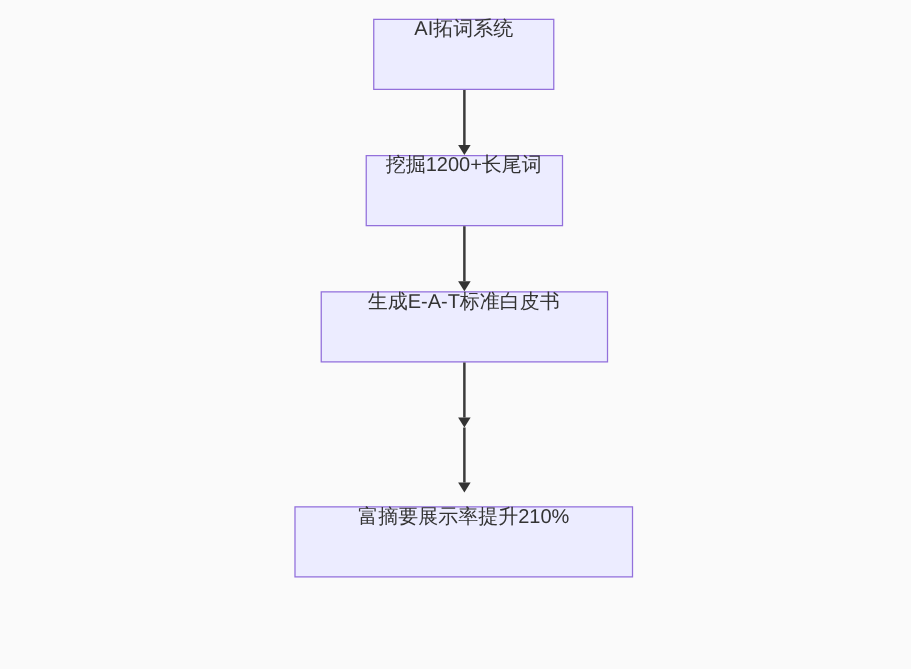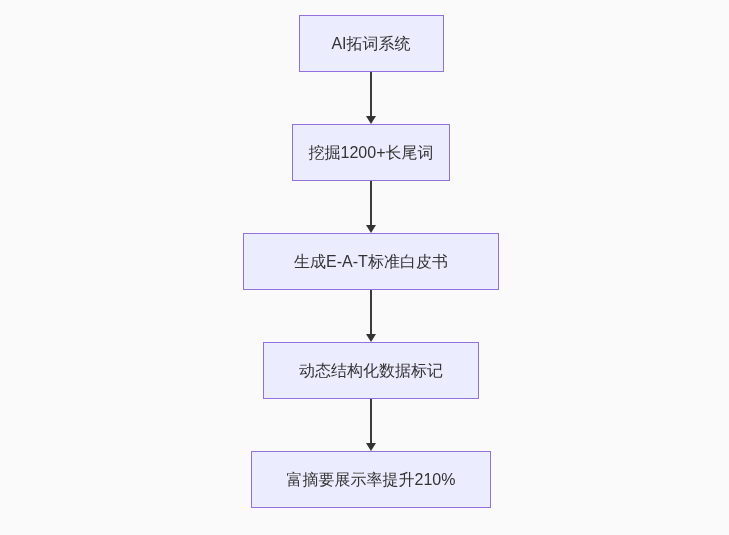--- a/index.html
+++ b/index.html
@@ -26,34 +26,33 @@
     display: flex;
     flex-direction: column;
     align-items: center;
   }
   .node {
     box-sizing: border-box;
     height: 57px;
     background: #ECECFF;
     border: 1px solid #9370DB;
     display: flex;
-    align-items: center;
     justify-content: center;
     white-space: nowrap;
   }
   .node span {
     color: #333333;
     font-size: 16px;
     line-height: 1;
   }
   .n1 { width: 145px; }
   .n2 { width: 158px; }
-  .n3 { width: 256px; }
+  .n3 { width: 230px; }
   .n4 { width: 216px; }
-  .n5 { width: 240px; }
+  .n5 { width: 271px; margin-top: 11px; }
   .arrow {
     height: 52px;
     display: flex;
     flex-direction: column;
     align-items: center;
   }
   .arrow .line {
     flex: 1;
     width: 2px;
     background: #3b3b3b;
@@ -92,23 +91,20 @@
 
     <div class="node n3">
       <span>生成E-A-T标准白皮书</span>
     </div>
 
     <div class="arrow">
       <div class="line"></div>
       <div class="head"></div>
     </div>
 
-    <div class="node n4">
-      <span>动态结构化数据标记</span>
-    </div>
 
     <div class="arrow">
       <div class="line"></div>
       <div class="head"></div>
     </div>
 
     <div class="node n5">
       <span>富摘要展示率提升210%</span>
     </div>
 

